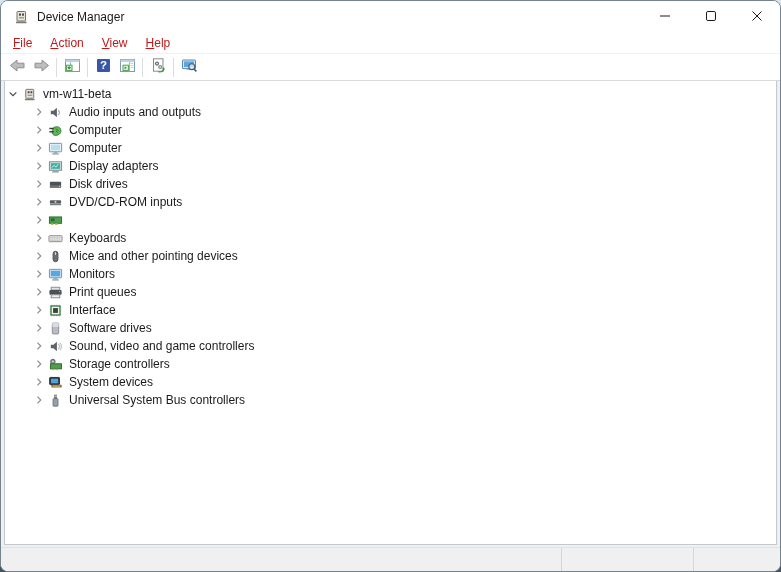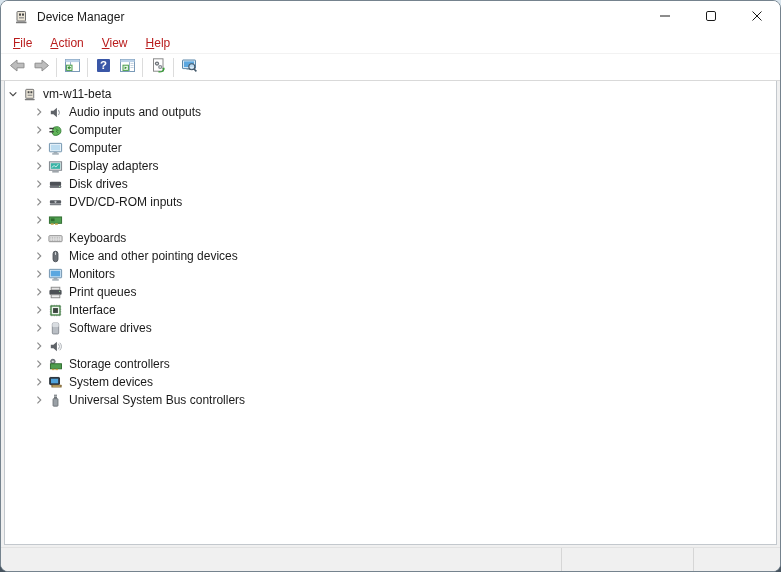--- a/index.html
+++ b/index.html
@@ -379,20 +379,21 @@
             <svg viewBox="0 0 16 16">
               <path d="M6.2 4.2 L10 8 L6.2 11.8" fill="none" stroke="#8a8a8a" stroke-width="1.3"></path>
             </svg>
           </span>
           <span class="ticon">
             <svg viewBox="0 0 16 16">
               <path d="M3 6.2 H5.8 L9.5 3 v10 L5.8 9.8 H3 z" fill="#5f6368"></path>
               <path d="M11 5 q2.8 3 0 6 M12.6 4 q3.4 4 0 8" stroke="#9aa0a6" stroke-width="0.9" fill="none"></path>
             </svg>
           </span>
+          <span class="tlabel">Sound, video and game controllers</span>
         </div>
         <div class="tree-row child">
           <span class="chev">
             <svg viewBox="0 0 16 16">
               <path d="M6.2 4.2 L10 8 L6.2 11.8" fill="none" stroke="#8a8a8a" stroke-width="1.3"></path>
             </svg>
           </span>
           <span class="ticon">
             <svg viewBox="0 0 16 16">
               <circle cx="5.2" cy="4.8" r="2.4" fill="#8a9096" stroke="#5c6167"></circle>

